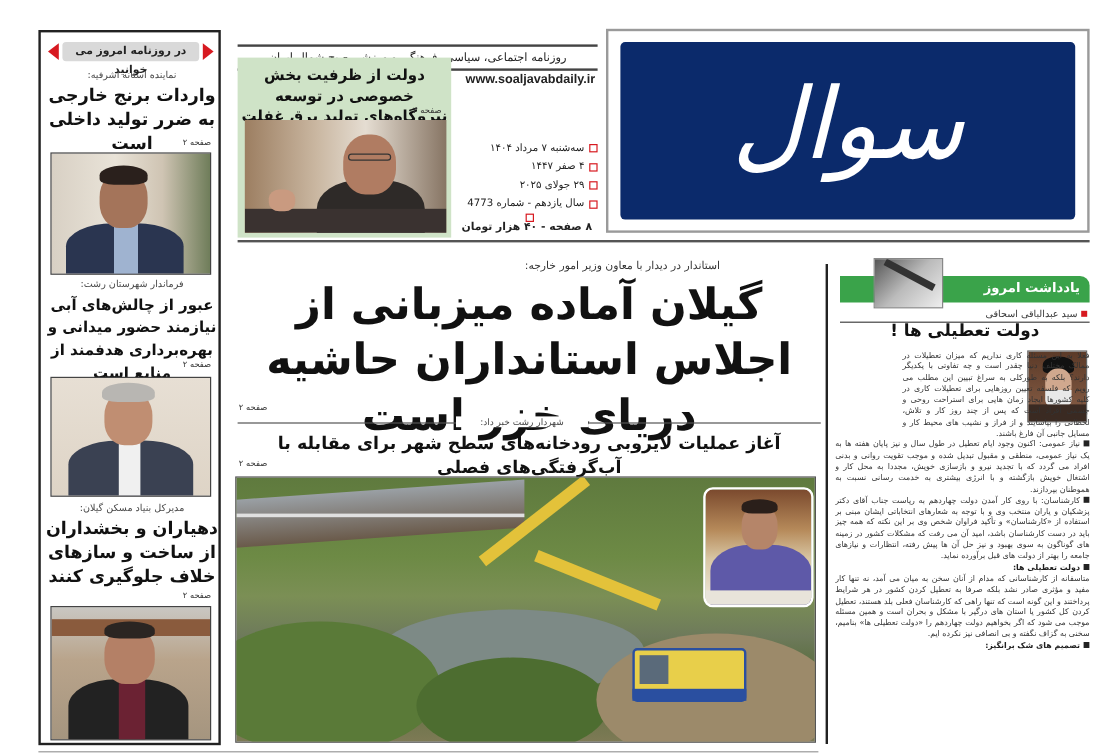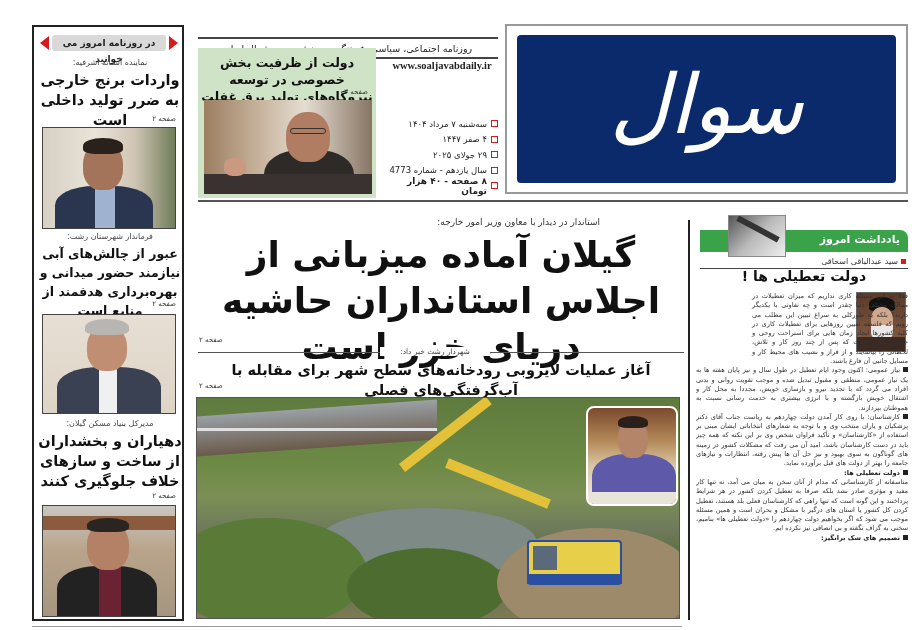--- a/index.html
+++ b/index.html
@@ -46,25 +46,25 @@
     left: 198px; top: 48px; width: 178px; height: 150px; background: #cfe3c7;
   }
   #teaser-title {
     position: absolute; left: 2px; top: 6px; width: 174px;
     font-size: 12.5px; font-weight: bold; color: #111; line-height: 17px; text-align: center; direction: rtl;
   }
   #teaser-photo {
     position: absolute; left: 6px; top: 52px; width: 168px; height: 94px;
     background: linear-gradient(90deg, #9c7e61 0%, #c9b6a0 35%, #e5ddd2 60%, #877564 100%); overflow: hidden;
   }
-  #website { left: 386px; top: 60px; width: 112px; font-size: 10.5px; font-weight: bold; font-family: Liberation Serif, serif; color: #222; text-align: center; }
+  #website { left: 386px; top: 60px; width: 112px; font-size: 10.5px; font-weight: bold; font-family: Liberation Sans, sans-serif; color: #222; text-align: center; }
   #date-list { left: 380px; top: 116px; width: 118px; direction: rtl; }
   .date-item { display: flex; align-items: center; justify-content: flex-start; height: 15.5px; font-size: 8.5px; color: #222; }
   .date-item .bullet { width: 7px; height: 7px; border: 1px solid #d71920; margin-left: 4px; flex-shrink: 0; }
-  .date-item.strong { font-weight: bold; font-size: 9px; }
+  .date-item.strong { font-weight: bold; font-size: 9px; flex-direction: column; }
 
   #top-rule { left: 198px; top: 200px; width: 710px; height: 2px; background: #555; }
 
   
   #masthead {
     left: 505px; top: 24px; width: 403px; height: 170px;
     border: 2px solid #9a9a9a; background: #fff;
   }
   #masthead-inner {
     position: absolute; left: 10px; top: 9px; width: 379px; height: 148px;

